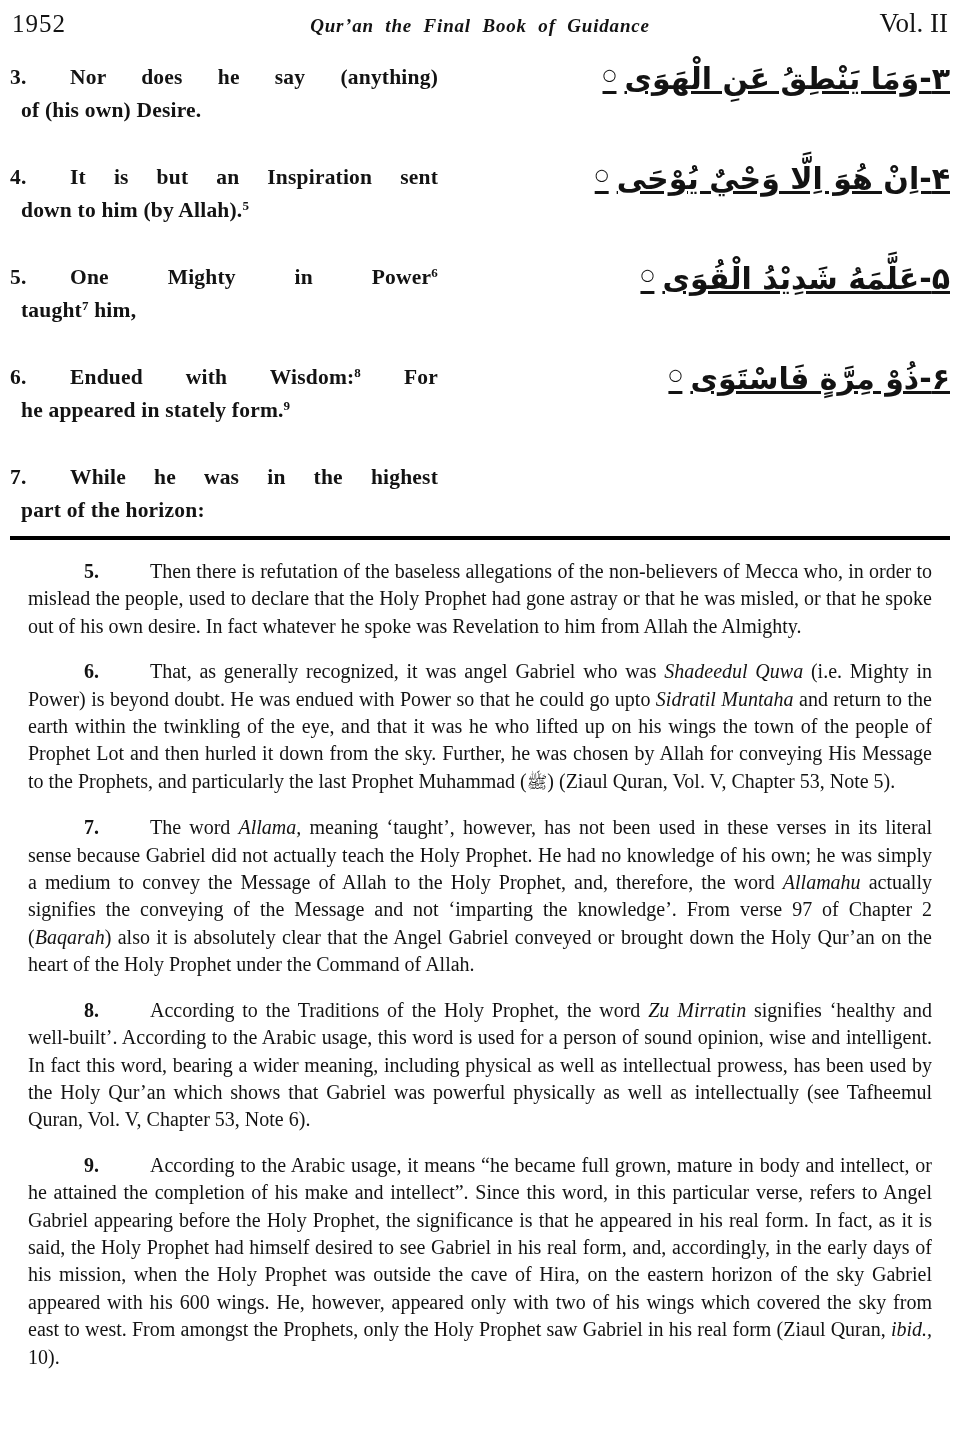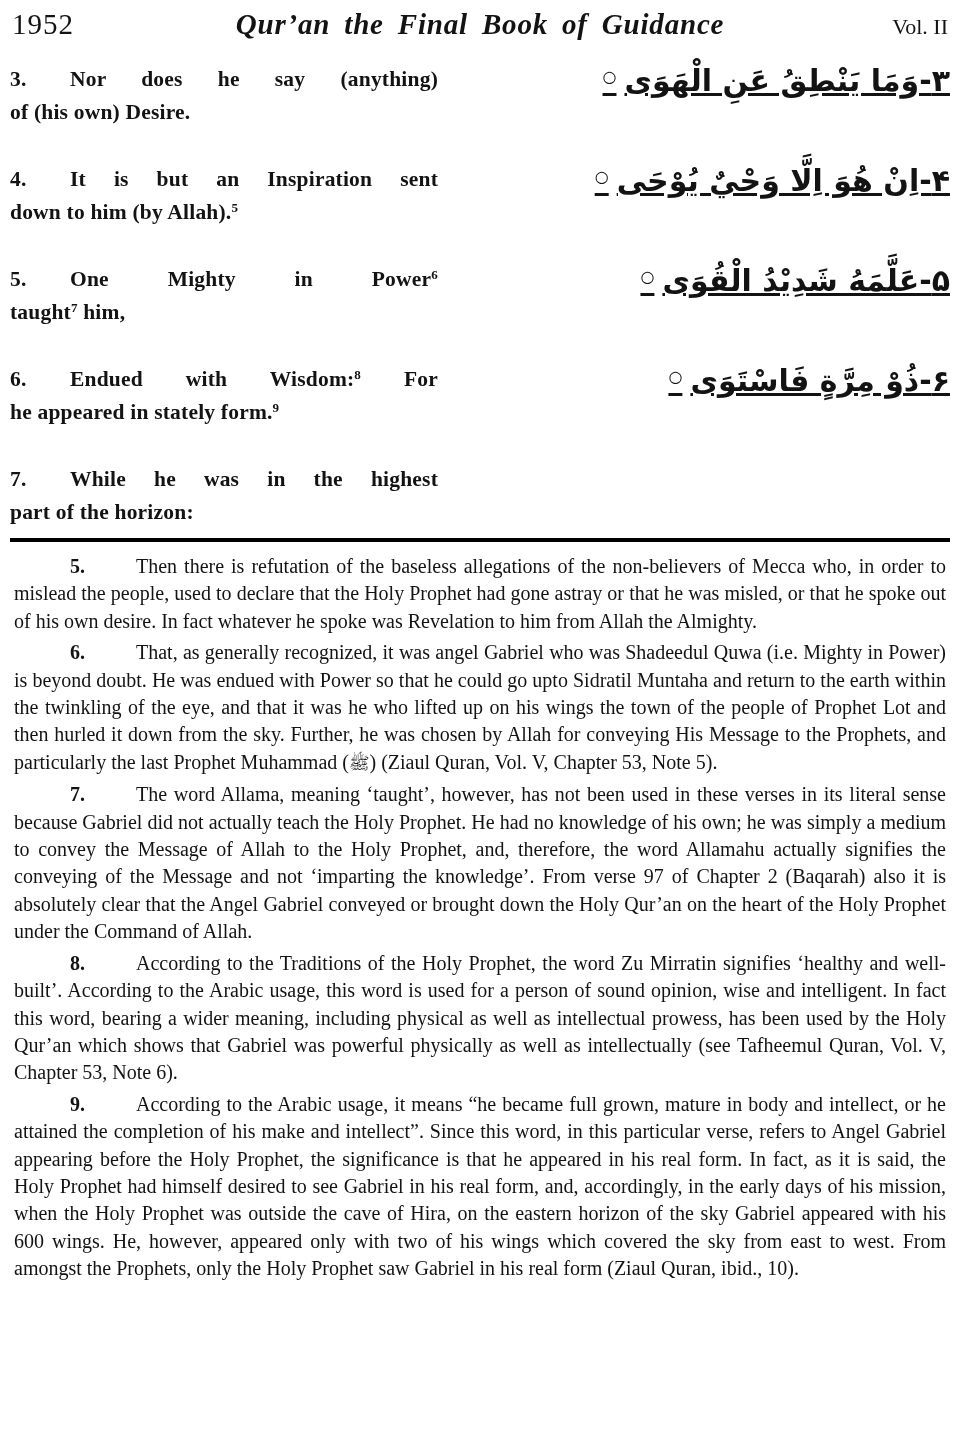--- a/index.html
+++ b/index.html
@@ -6,46 +6,46 @@
   html, body { background: #ffffff; }
   body {
     width: 960px; height: 1430px; overflow: hidden;
     color: #131313;
     font-family: "Liberation Serif", "DejaVu Serif", serif;
   }
   .page { width: 100%; height: 100%; padding: 8px 10px 6px; background: #fff; }
 
   
   .hdr { display: flex; align-items: baseline; padding: 0 2px; }
-  .hdr-pageno { width: 140px; font-size: 29px; letter-spacing: 1px; }
+  .hdr-pageno { width: 140px; font-size: 25px; letter-spacing: 1px; }
   .hdr-title { flex: 1; text-align: center; font-style: italic; font-weight: 700;
-               font-size: 29px; letter-spacing: .8px; word-spacing: 6px; }
-  .hdr-vol { width: 140px; text-align: right; font-size: 22px; }
+               font-size: 19px; letter-spacing: .8px; word-spacing: 6px; }
+  .hdr-vol { width: 140px; text-align: right; font-size: 27px; }
 
   
   .verses { padding-top: 22px; }
   .verse-row { display: flex; align-items: flex-start; margin-bottom: 34px; }
   .verse-row:last-child { margin-bottom: 0; }
   .verse-en { width: 428px; font-weight: 700; font-size: 21.5px; line-height: 33px; letter-spacing: .2px; }
   .vline1 { text-align: justify; text-align-last: justify; }
-  .vline2 { text-align: left; }
+  .vline2 { text-align: left; margin-left: 11px; }
   .verse-num { display: inline-block; width: 60px; }
   sup { font-size: 13px; line-height: 0; vertical-align: 7px; }
   .verse-ar { flex: 1; direction: rtl; text-align: right; padding-left: 2px;
               font-family: "DejaVu Sans", sans-serif; font-weight: 700; font-size: 30px; text-decoration: underline; }
   .ayah-end { font-size: 16px; vertical-align: 9px; margin-right: 8px; font-weight: 400; }
 
   
   .rule { height: 4px; background: #000; margin: 9px 0 11px; }
 
   
   .fns { font-size: 20px; line-height: 27.4px; text-align: justify; }
-  .fn { margin: 4px; text-indent: 56px; }
+  .fn { margin: 18px; text-indent: 56px; }
   .fn-num { font-weight: 700; display: inline-block; width: 66px; text-indent: 0; }
-  .it { }
+  .it { font-style: italic; }
   .ar-inline { font-family: "DejaVu Sans", sans-serif; font-size: 17px; }
 </style>
 </head>
 <body>
 
 <div class="page">
 
   <header class="hdr">
     <span class="hdr-pageno">1952</span>
     <span class="hdr-title">Qur’an the Final Book of Guidance</span>

